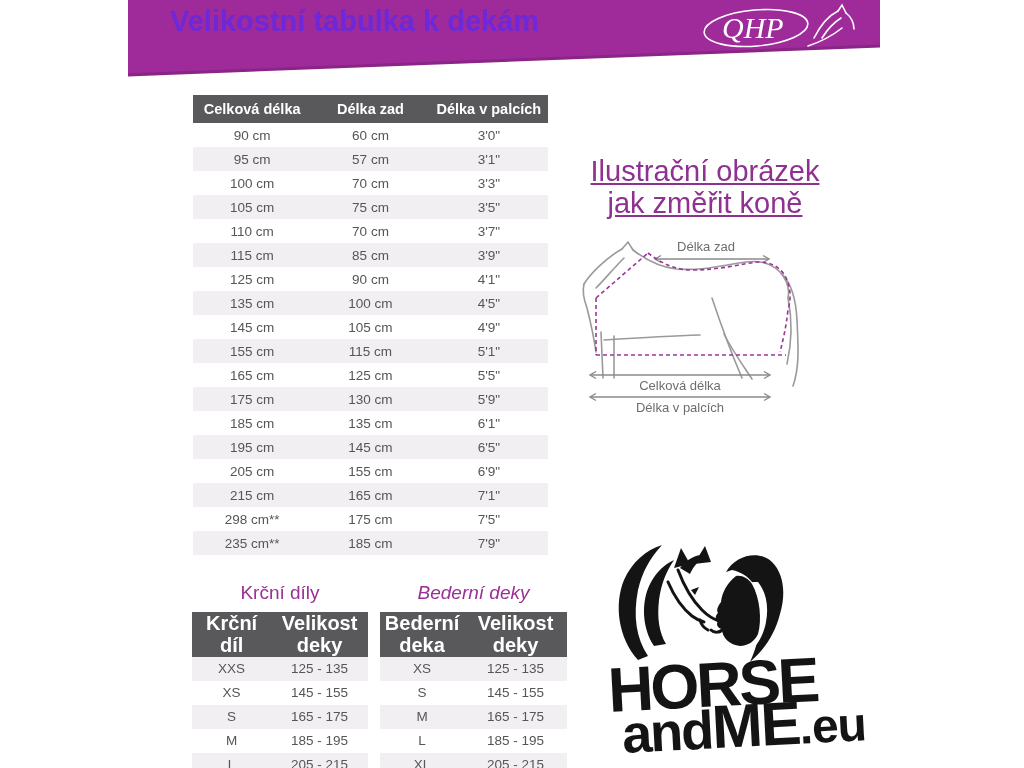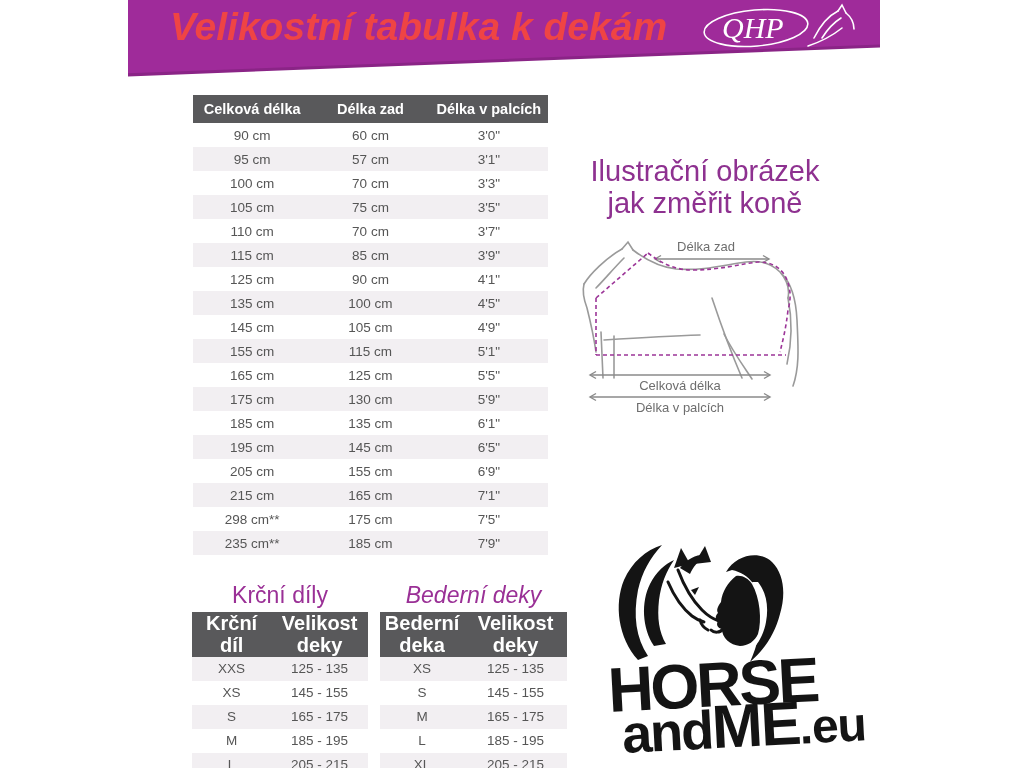--- a/index.html
+++ b/index.html
@@ -7,50 +7,50 @@
     position:relative; width:1024px; height:768px; overflow:hidden;
     background:#ffffff; font-family:"Liberation Sans", sans-serif;
   }
 
   
   .banner-wrap { position:absolute; left:128px; top:0; width:752px; height:78px; }
   .banner-edge { position:absolute; left:0; top:0; width:100%; height:100%;
     background:#8a2486; clip-path:polygon(0 0,100% 0,100% 61%,0 98%); }
   .banner-main { position:absolute; left:0; top:0; width:100%; height:100%;
     background:#9f2b9a; clip-path:polygon(0 0,100% 0,100% 57%,0 94%); }
-  .banner-title { position:absolute; left:42px; top:5px; font-size:39px;
-    font-weight:bold; color:#ef4444; white-space:nowrap;font-style:italic; }
+  .banner-title { position:absolute; left:42px; top:5px; font-size:29px;
+    font-weight:bold; color:#6d28d9; white-space:nowrap; }
   .qhp-svg { position:absolute; right:14px; top:2px; }
 
   
   .mtable { position:absolute; left:193px; top:95px; width:355px; }
   .th-row { display:flex; background:#59595b; color:#ffffff; font-weight:bold; }
   .mtable .th-row { height:28px; align-items:center; font-size:14.5px; }
   .th, .td { flex:1; text-align:center; }
   .tbody .tr { display:flex; height:24px; align-items:center;
     font-size:13.5px; color:#565656; }
   .mtable .tbody .tr:nth-child(even) { background:#f2eff2; }
 
   
-  .stable-title { position:absolute; top:582px; font-size:23px; color:#9a3096;
+  .stable-title { position:absolute; top:582px; font-size:19px; color:#9a3096;
     text-align:center; white-space:nowrap; }
   #neck-title { left:192px; width:176px; }
   #loin-title { left:380px; width:187px;font-style:italic; }
   .stable { position:absolute; top:612px; }
   #neck-table { left:192px; width:176px; }
   #loin-table { left:380px; width:187px; }
   .stable .th-row { min-height:38px; align-items:center; font-size:20px; line-height:1.12; }
   .stable .th, .stable .td { flex:none; }
   .stable .c1 { width:45%; text-align:center; }
   .stable .c2 { width:55%; text-align:center; }
   .stable .tbody .tr:nth-child(odd) { background:#f2eff2; }
 
   
   .ill-heading { position:absolute; left:555px; top:156px; width:300px;
-    text-align:center; font-size:29px; line-height:1.1; color:#8e3190; }
+    text-align:center; font-size:29px; line-height:1.1; color:#8e3190;text-decoration:underline; }
   .ill-svg { position:absolute; left:574px; top:236px; }
   svg text { font-family:"Liberation Sans", sans-serif; }
 
   
   .hm-logo { position:absolute; left:592px; top:538px; width:320px; height:230px; }
   .hm-art { position:absolute; left:16px; top:4px; }
   .hm-line1 { position:absolute; left:16px; top:116px; font-size:63px; font-weight:800;
     letter-spacing:-3px; color:#141414; transform:rotate(-3deg);
     transform-origin:left center; white-space:nowrap; }
   .hm-line2 { position:absolute; left:30px; top:164px; color:#141414; font-weight:800;

